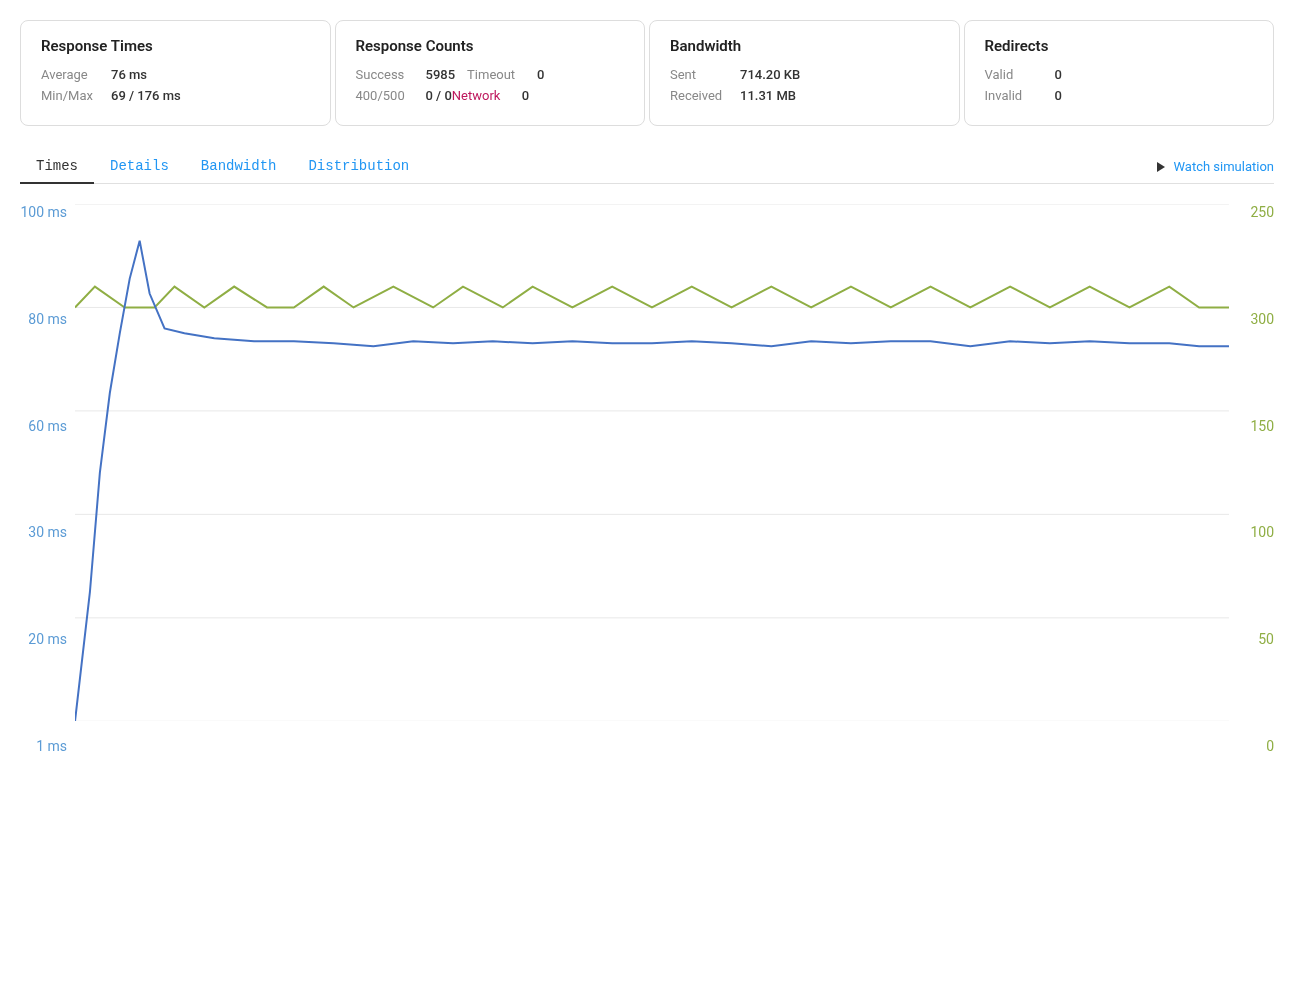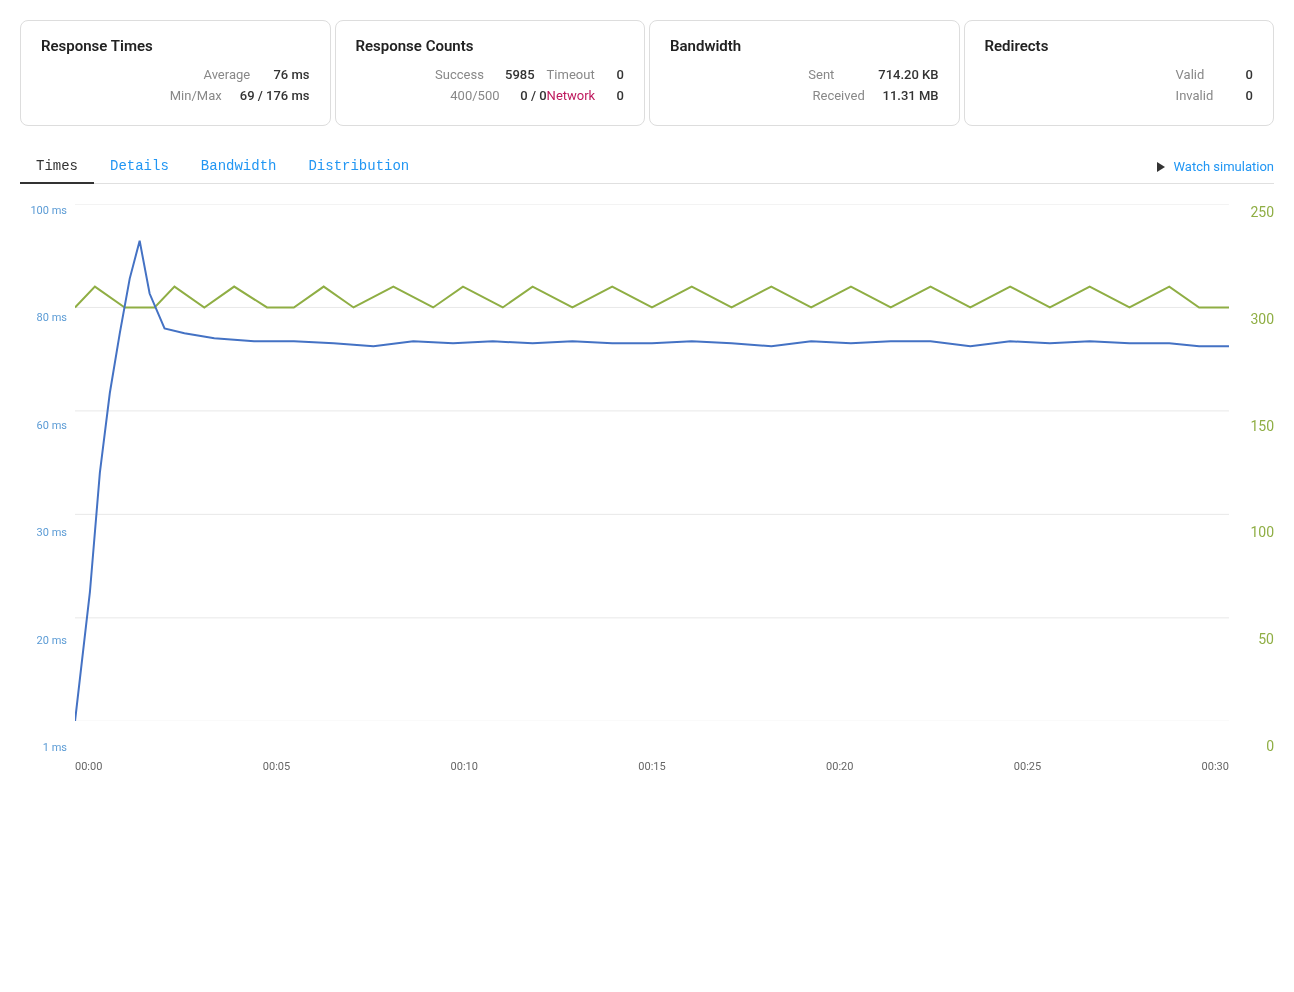--- a/index.html
+++ b/index.html
@@ -25,21 +25,21 @@
 
     .stat-card h3 {
       font-size: 15px;
       font-weight: 600;
       color: #222;
       margin-bottom: 12px;
     }
 
     .stat-row {
       display: flex;
-      justify-content: flex-end;
+      justify-content: flex-start;
       align-items: center;
       margin-bottom: 6px;
       font-size: 13px;
     }
 
     .stat-label {
       color: #888;
       min-width: 70px;
     }
 
@@ -119,21 +119,21 @@
       top: 0;
       bottom: 30px;
       width: 45px;
       display: flex;
       flex-direction: column-reverse;
       justify-content: space-between;
       align-items: flex-end;
     }
 
     .y-label-left {
-      font-size: 11px;
+      font-size: 14px;
       color: #5b9bd5;
       text-align: right;
       padding-right: 8px;
     }
 
     .y-label-right {
       font-size: 14px;
       color: #8fae44;
       text-align: right;
       padding-left: 4px;
@@ -351,22 +351,13 @@
         940,138
         980,140
         1020,138
         1060,140
         1100,140
         1130,143
         1160,143
       "></polyline>
   </svg>
 
-  <div class="x-axis">
-    <span class="x-label">00:00</span>
-    <span class="x-label">00:05</span>
-    <span class="x-label">00:10</span>
-    <span class="x-label">00:15</span>
-    <span class="x-label">00:20</span>
-    <span class="x-label">00:25</span>
-    <span class="x-label">00:30</span>
-  </div>
 </div>
 
 </body></html>

